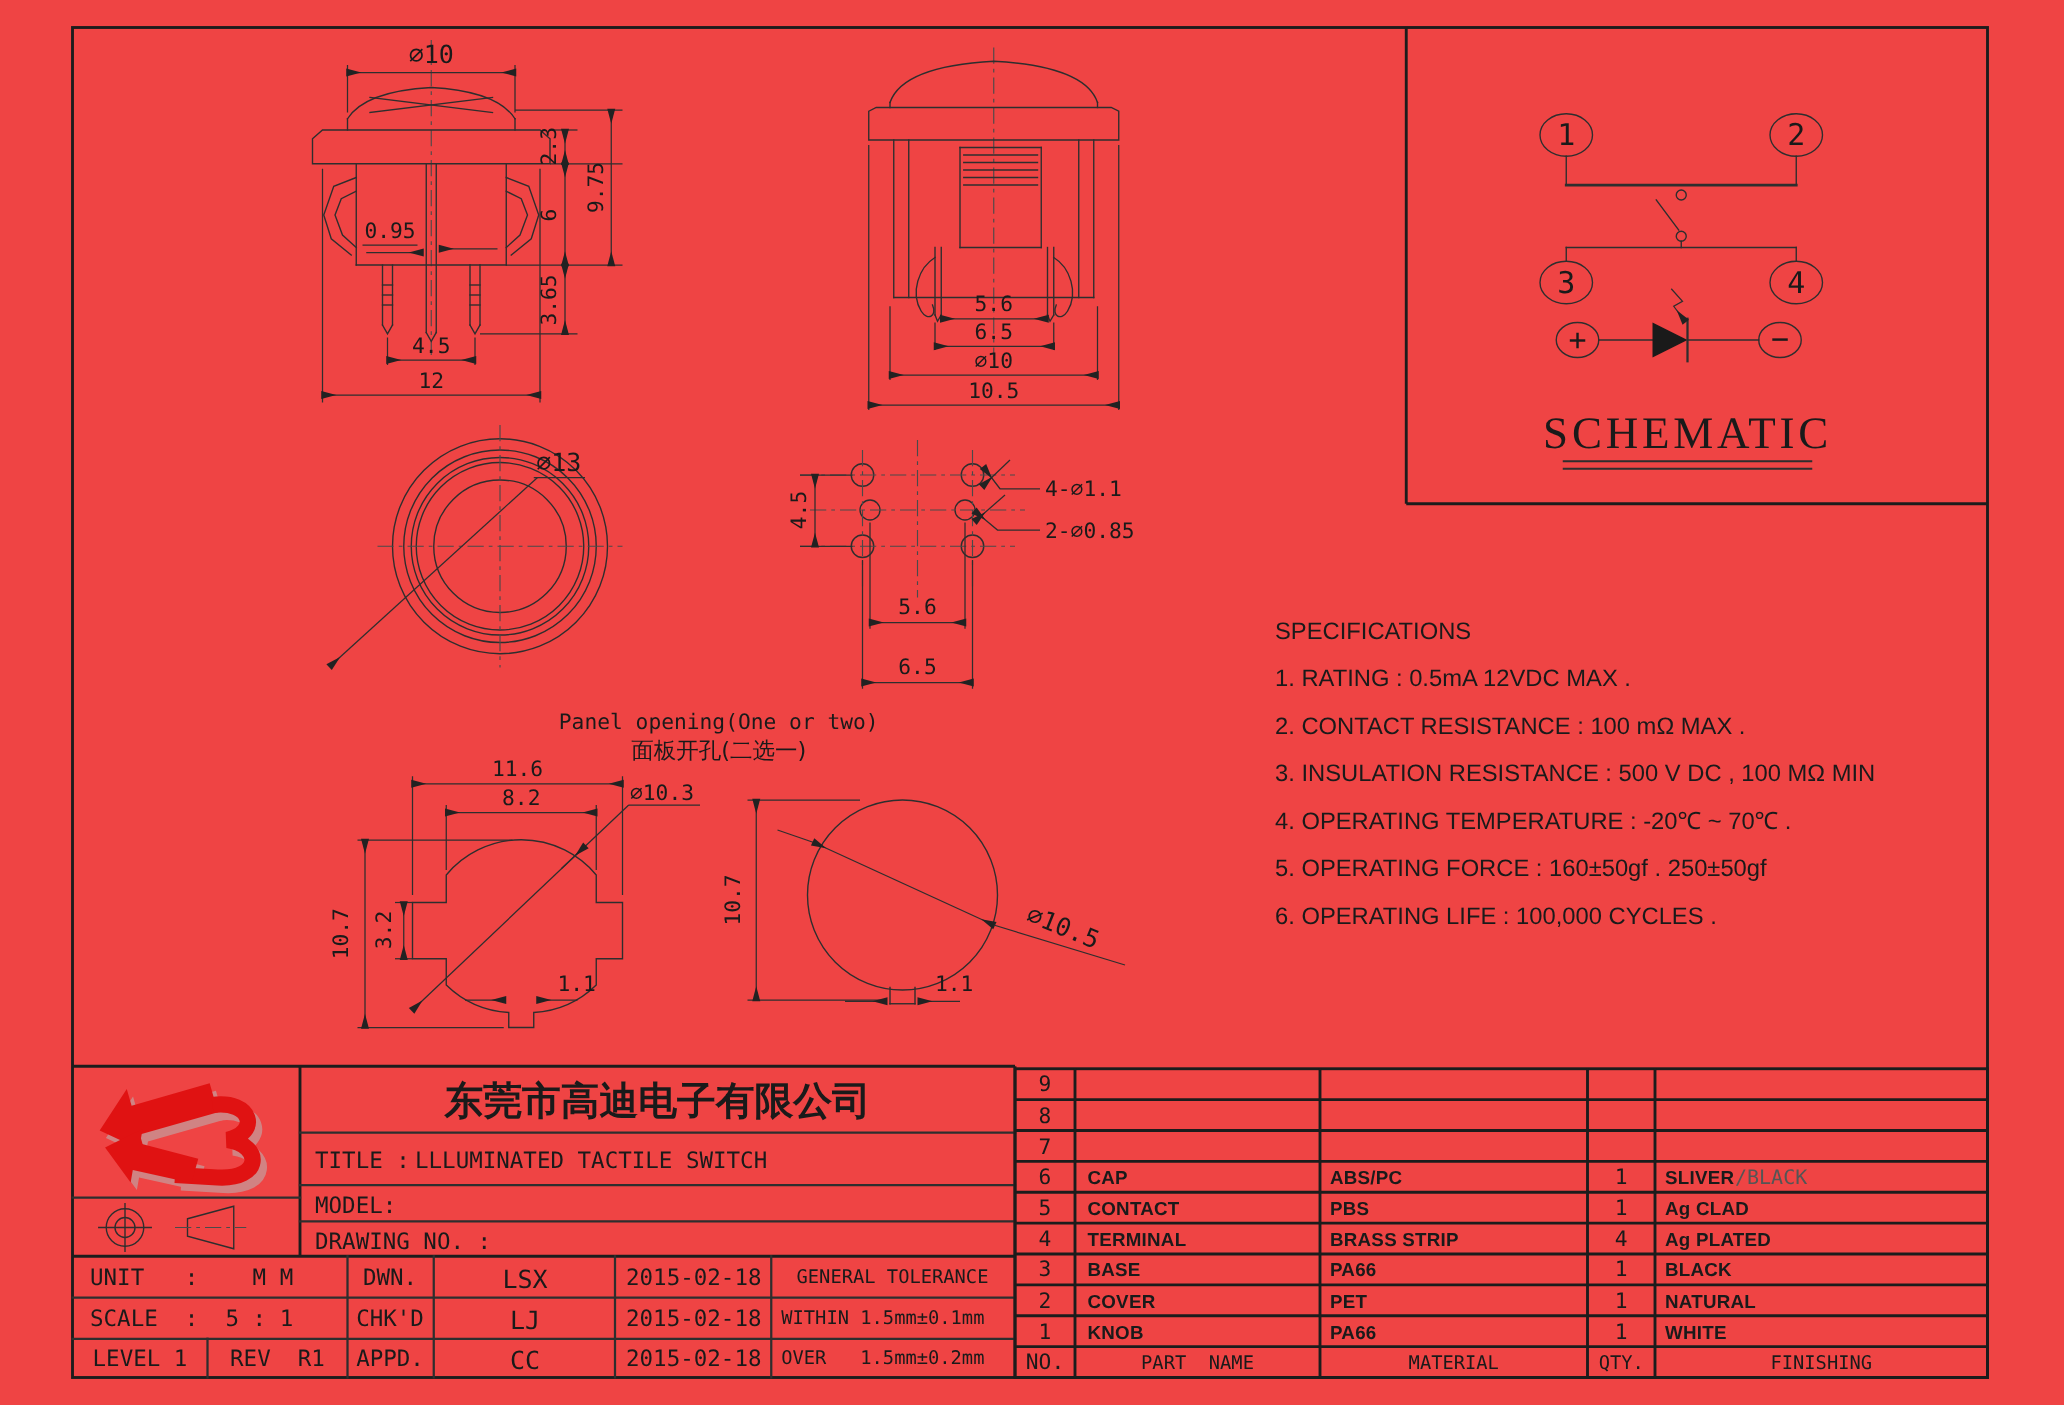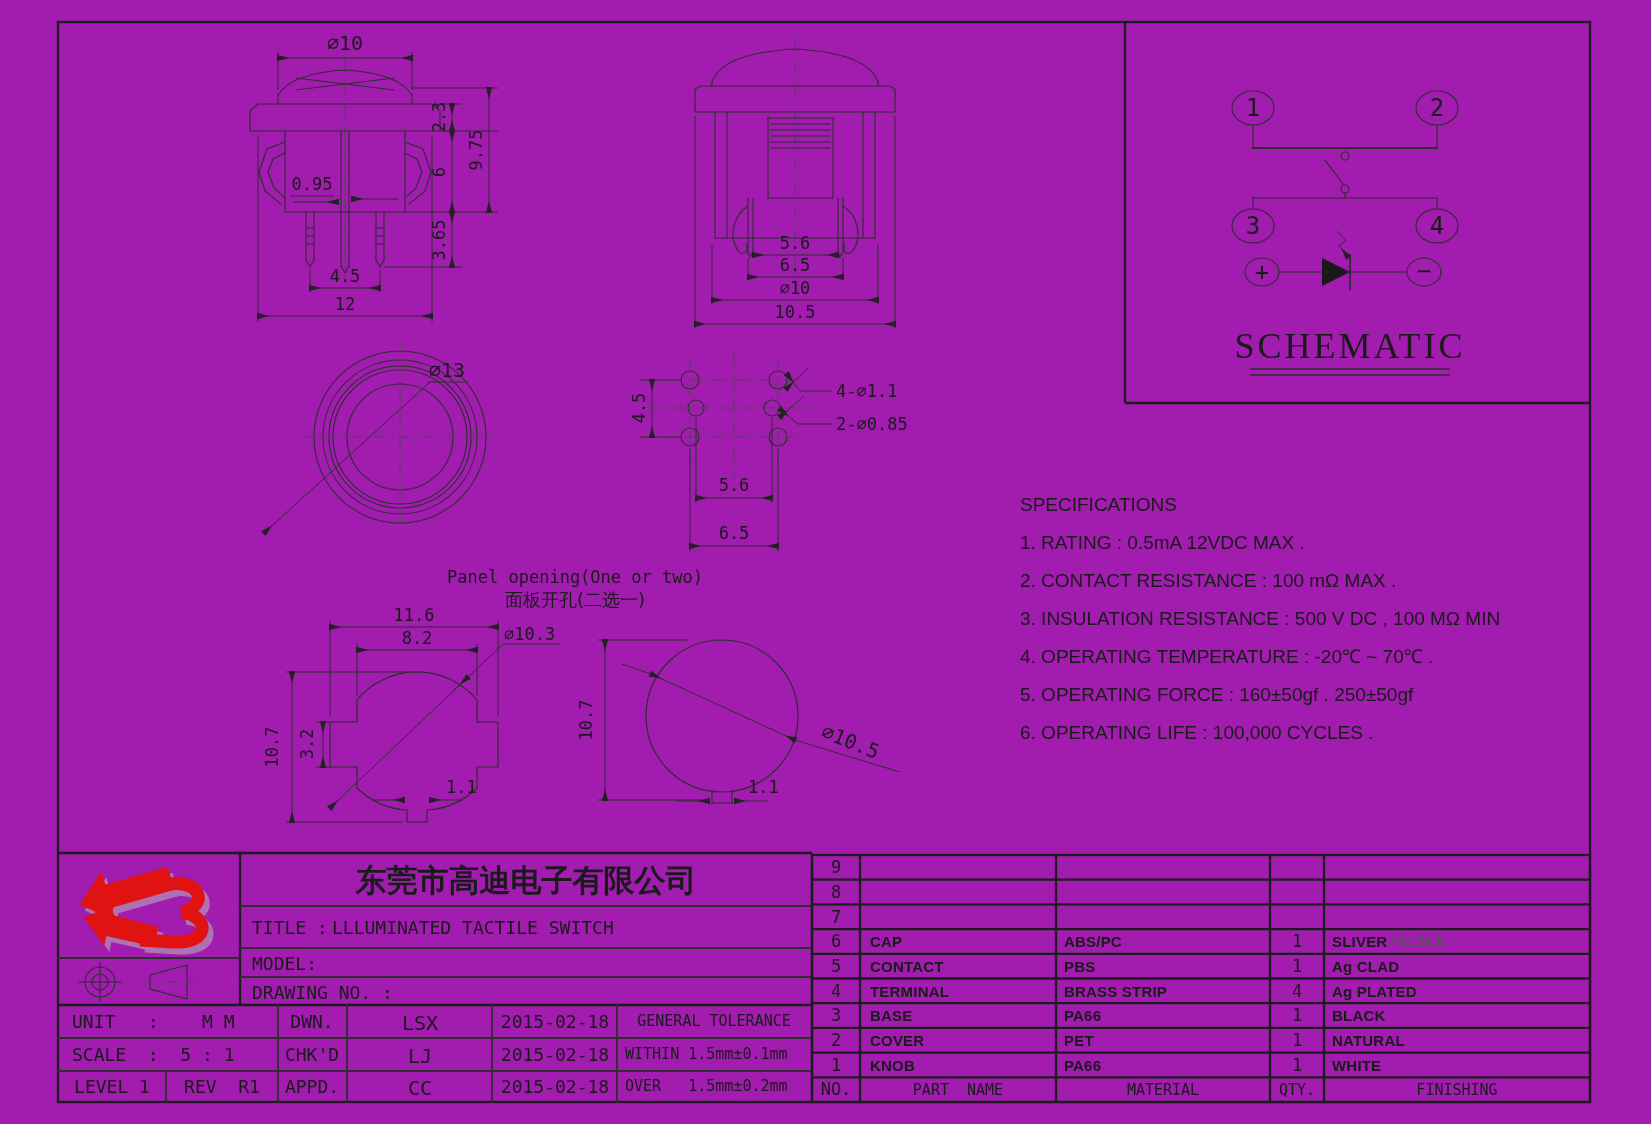--- a/index.html
+++ b/index.html
@@ -1,16 +1,16 @@
 <!DOCTYPE html>
 <html><head>
 <meta charset="utf-8">
 <style>
   html,body{margin:0;padding:0;background:#ffffff;}
-  .page{position:relative;width:1651px;height:1124px;background:#a21caf;overflow:hidden;
+  .page{position:relative;width:1651px;height:1124px;background:#ef4444;overflow:hidden;
         font-family:"DejaVu Sans Mono", monospace;}
   svg{position:absolute;left:0;top:0;}
   svg text{fill:#1a1a1a;}
   .ln{stroke:#2e2e2e;stroke-width:1.1;fill:none;stroke-linecap:square;}
   .bd{stroke:#1c1c1c;stroke-width:2.3;fill:none;}
   .cl{stroke:#4a4a4a;stroke-width:0.9;fill:none;stroke-dasharray:13 4 3 4;}
   .dl{stroke:#2e2e2e;stroke-width:1;fill:none;}
   .dim{font:17px "DejaVu Sans Mono", monospace;}
   .dimbig{font:20px "DejaVu Sans Mono", monospace;}
   .cn{font:18px "DejaVu Sans", "Liberation Sans", sans-serif;}

